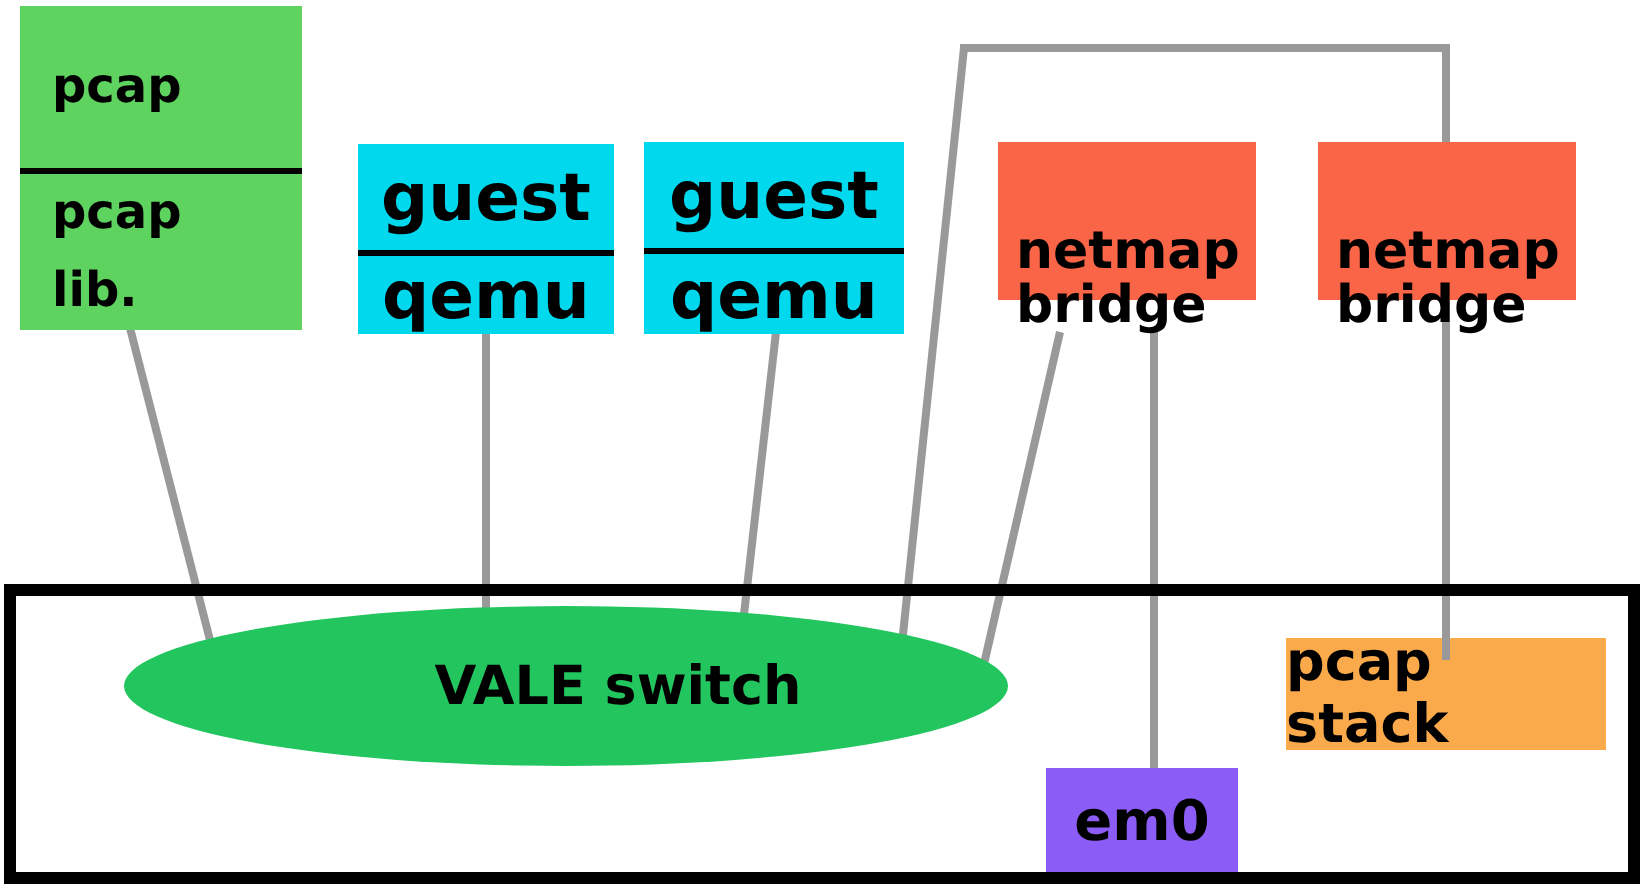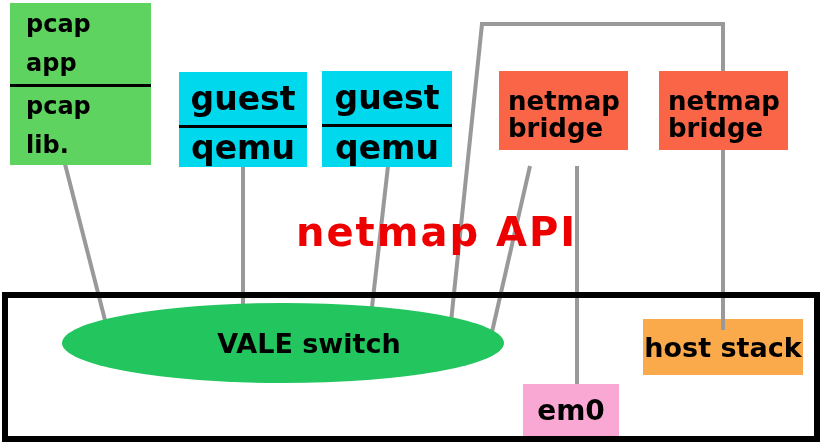--- a/index.html
+++ b/index.html
@@ -34,21 +34,21 @@
   .pcap-box .cell {flex-direction:column; align-items:flex-start; padding-left:16px; justify-content:center;}
   .pcap-box .cell.top {height:82px;}
   .pcap-box .cell.bot {flex:1;}
 
   .guest1 {left:179px; top:72px; width:128px; height:95px;}
   .guest2 {left:322px; top:71px; width:130px; height:96px;}
   .guest-box {font-size:33px;text-align:center;}
   .guest-box .cell.top {height:53px;}
   .guest-box .cell.bot {flex:1;}
 
-  .bridge-box {width:129px; height:79px; font-size:26px; line-height:27px; padding:17px 0 0 9px;}
+  .bridge-box {width:129px; height:79px; font-size:26px; line-height:27px; padding:42px 0 0 9px;}
   .bridge1 {left:499px; top:71px;}
   .bridge2 {left:659px; top:71px;}
 
   .hoststack-box {left:643px; top:319px; width:160px; height:56px; font-size:27px;
     display:flex; align-items:center; justify-content:center;}
   .em0-box {left:523px; top:384px; width:96px; height:52px; font-size:28px;
     display:flex; align-items:center; justify-content:center;}
 
   .api-label {
     position:absolute; left:296px; top:209px; z-index:5;
@@ -75,21 +75,20 @@
 
   <div class="system-box"></div>
 
   <div class="ellipse" style="background: #22c55e;">
     <span class="lbl">VALE switch</span>
   </div>
 
   <div class="box split pcap-box" style="background: rgb(95, 211, 95);">
     <div class="cell top">
       <span>pcap</span>
-      <span>app</span>
     </div>
     <div class="cell bot">
       <span>pcap</span>
       <span>lib.</span>
     </div>
   </div>
 
   <div class="box split guest-box guest1" style="background: rgb(0, 216, 238);">
     <div class="cell top">guest</div>
     <div class="cell bot">qemu</div>
@@ -104,26 +103,25 @@
     <div>netmap</div>
     <div>bridge</div>
   </div>
 
   <div class="box bridge-box bridge2" style="background: rgb(251, 101, 71);">
     <div>netmap</div>
     <div>bridge</div>
   </div>
 
   <div class="box hoststack-box" style="background: rgb(251, 170, 75);">
-    <span>host stack</span>
+    <span>pcap stack</span>
   </div>
 
-  <div class="box em0-box" style="background: #f9a8d4;">
+  <div class="box em0-box" style="background: #8b5cf6;">
     <span>em0</span>
   </div>
 
-  <div class="api-label" style="color: rgb(238, 0, 0);">netmap API</div>
 
   <svg class="layer-top" width="822" height="444">
     <line x1="723" y1="302" x2="723" y2="330" stroke="#999999" stroke-width="4"></line>
   </svg>
 
 </div>
 
 </body></html>

